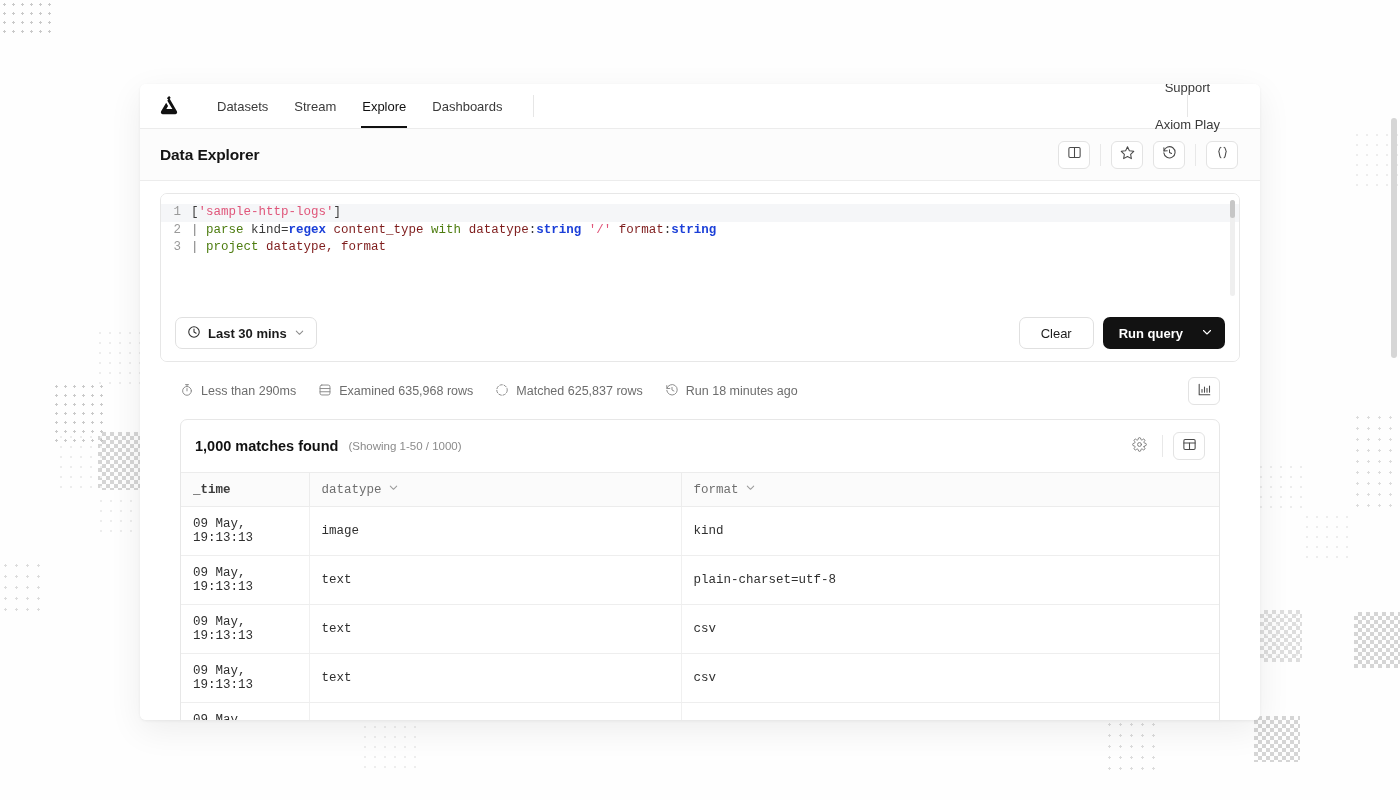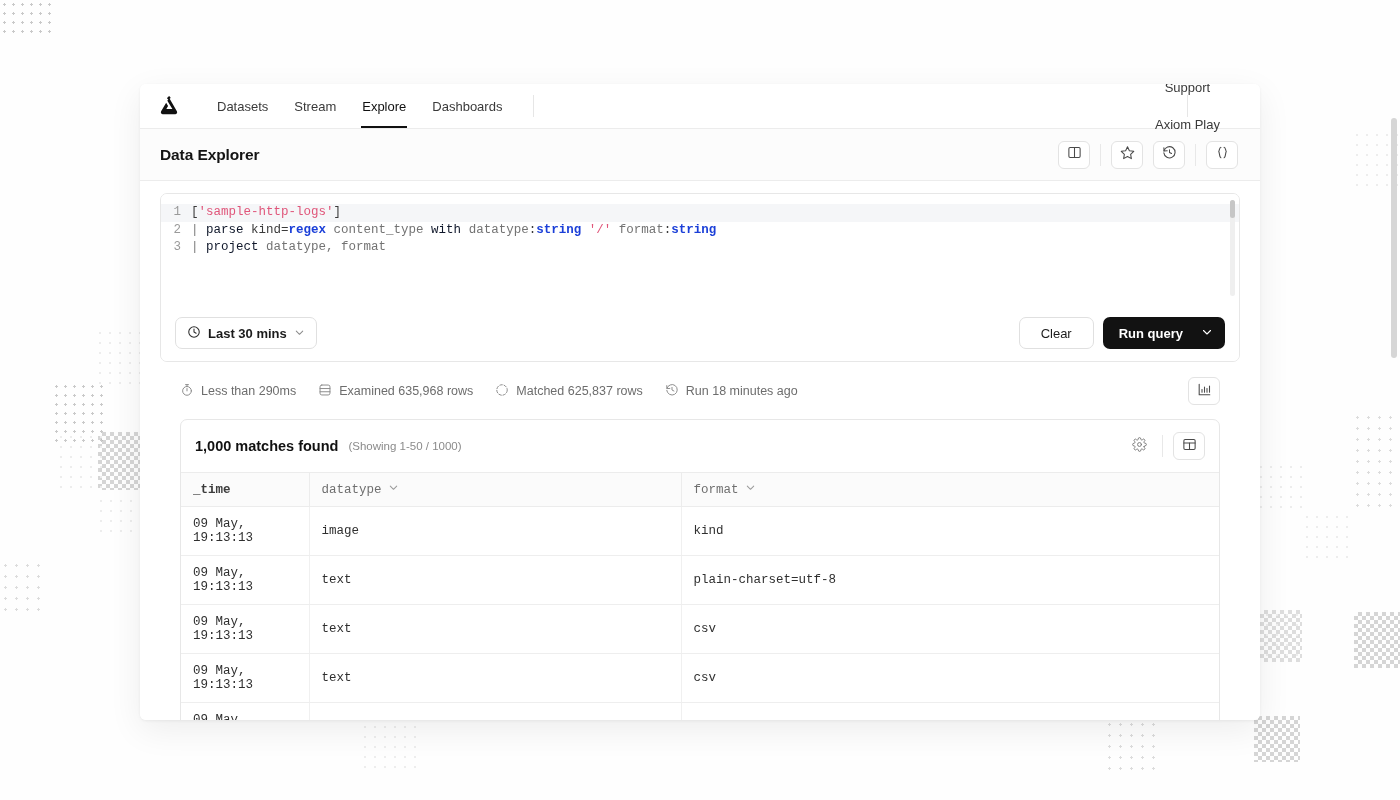--- a/index.html
+++ b/index.html
@@ -80,24 +80,24 @@
   .qcard {
     border: 1px solid #e7e7e7; border-radius: 7px; background: #fff; overflow: hidden;
     position: relative;
   }
   .editor { position: relative; height: 113px; background: #fff; padding: 10px 0 0 0; overflow: hidden; }
   .code-line { display: flex; font-family: "Liberation Mono", monospace; font-size: 12.5px; line-height: 17.5px; }
   .code-line.hl { background: #f5f6f8; }
   .gutter { width: 30px; text-align: right; color: #9a9a9a; padding-right: 10px; flex: none; user-select: none; }
   .code { white-space: pre; color: #3b3b3b; }
   .tok-str { color: #e0567a; }
-  .tok-kw  { color: #0f172a; }
+  .tok-kw  { color: #4d7c0f; }
   .tok-type{ color: #1b3fd8; font-weight: bold; }
   .tok-pipe{ color: #7d7d7d; }
-  .tok-id  { color: #737373; }
+  .tok-id  { color: #7f1d1d; }
   .ed-scroll {
     position: absolute; right: 4px; top: 6px; width: 5px; height: 96px;
     background: #efefef; border-radius: 3px;
   }
   .ed-scroll i { position: absolute; left: 0; top: 0; width: 5px; height: 18px; background: #c6c6c6; border-radius: 3px; display: block; }
 
   .qtoolbar {
     display: flex; align-items: center; padding: 10px 14px 12px 14px;
     background: #fff;
     justify-content: space-between;

